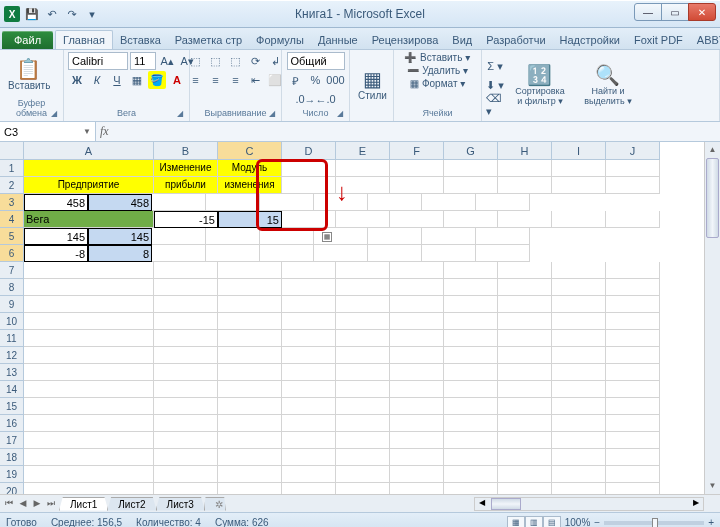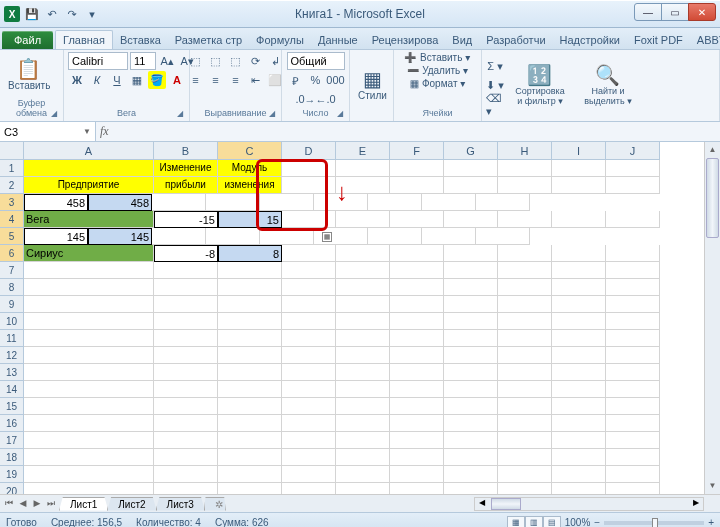--- a/index.html
+++ b/index.html
@@ -339,21 +339,20 @@
         <div class="cell num border sel" style="width: 64px;">145</div>
         <div class="cell" style="width: 54px;"></div>
         <div class="cell" style="width: 54px;"></div>
         <div class="cell" style="width: 54px;"></div>
         <div class="cell" style="width: 54px;"></div>
         <div class="cell" style="width: 54px;"></div>
         <div class="cell" style="width: 54px;"></div>
         <div class="cell" style="width: 54px;"></div>
       </div>
       <div class="cellrow">
-        <div class="cell company" style="width: 130px;">Сириус</div>
         <div class="cell num border" style="width: 64px;">-8</div>
         <div class="cell num border sel" style="width: 64px;">8</div>
         <div class="cell" style="width: 54px;"></div>
         <div class="cell" style="width: 54px;"></div>
         <div class="cell" style="width: 54px;"></div>
         <div class="cell" style="width: 54px;"></div>
         <div class="cell" style="width: 54px;"></div>
         <div class="cell" style="width: 54px;"></div>
         <div class="cell" style="width: 54px;"></div>
       </div>

